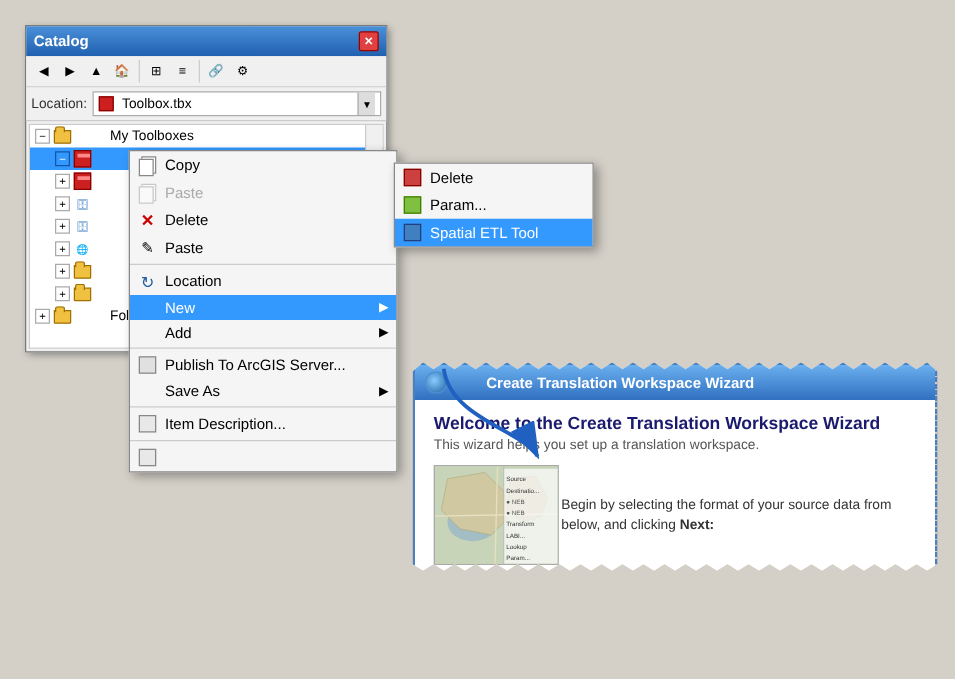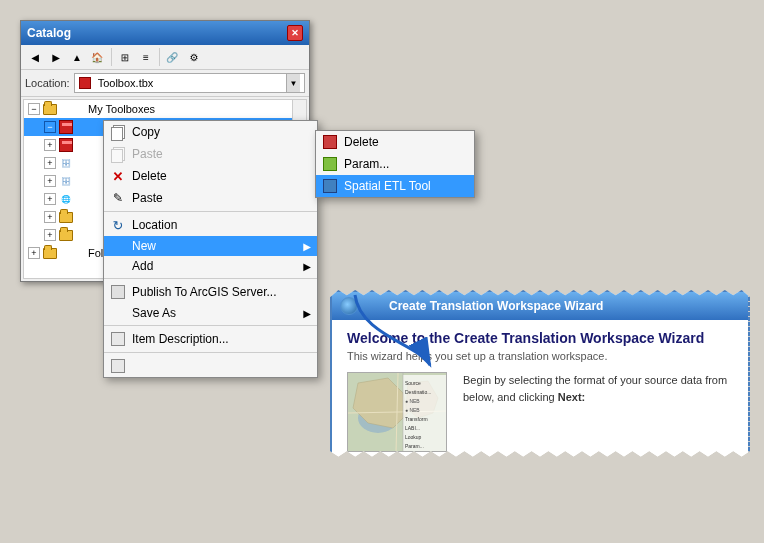--- a/index.html
+++ b/index.html
@@ -305,22 +305,22 @@
       color: #1a1a6e;
       margin-bottom: 4px;
     }
     .wizard-subtext {
       font-size: 11px;
       color: #555;
       margin-bottom: 10px;
     }
     .wizard-body {
       display: flex;
-      gap: 16px;
-      align-items: flex-start;
+      gap: 2px;
+      align-items: center;
     }
     .wizard-map {
       width: 100px;
       height: 80px;
       background: #d0d8c0;
       border: 1px solid #aaa;
       overflow: hidden;
       flex-shrink: 0;
       position: relative;
     }

